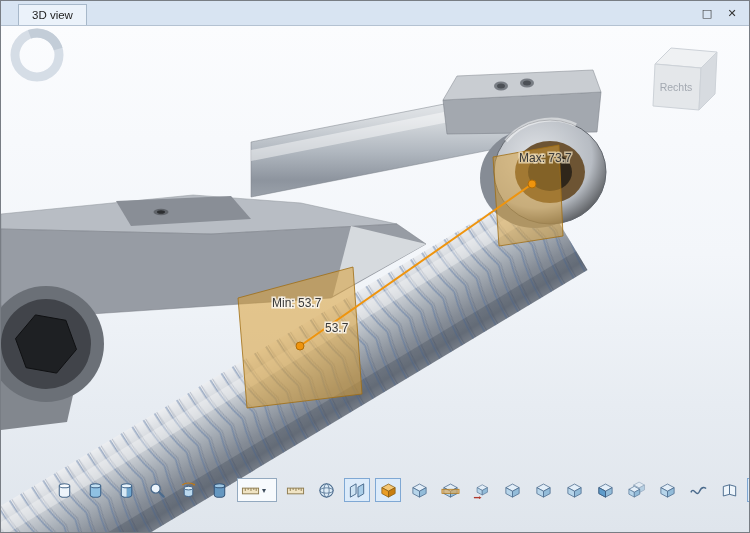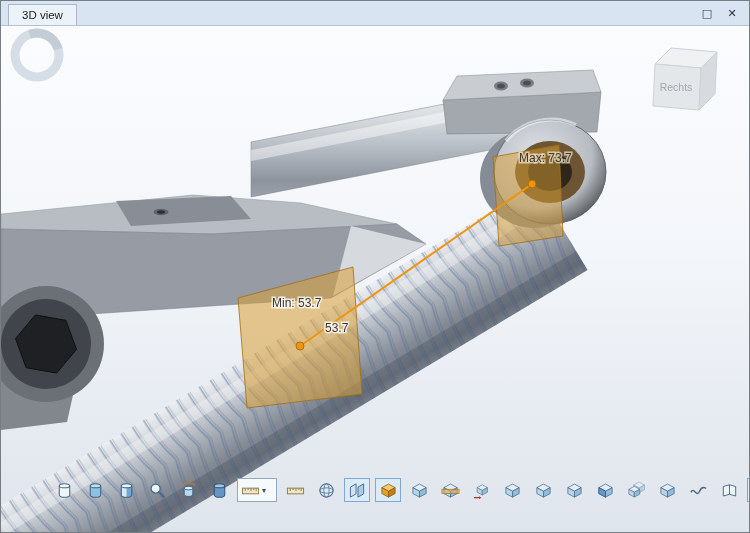--- a/index.html
+++ b/index.html
@@ -1,19 +1,19 @@
 <!DOCTYPE html>
 <html><head>
 <meta charset="utf-8">
 <style>
   *{box-sizing:border-box;margin:0;padding:0}
   html,body{background:#e9e9e9;font-family:"Liberation Sans",sans-serif}
   .window{position:relative;width:750px;height:533px;border:1px solid #787d84;background:#fff;overflow:hidden;display:flex;flex-direction:column}
   .titlebar{height:25px;background:#d8e4f2;border-bottom:1px solid #b4c2d2;display:flex;align-items:stretch;flex:0 0 auto}
-  .tab{margin-left:7px;margin-top:3px;padding:0 13px;background:#ebf2fa;border:1px solid #a7b8ca;border-bottom:none;display:flex;align-items:center;font-size:11.5px;color:#1d1d1d}
+  .tab{margin-left:17px;margin-top:3px;padding:0 13px;background:#ebf2fa;border:1px solid #a7b8ca;border-bottom:none;display:flex;align-items:center;font-size:11.5px;color:#1d1d1d}
   .win-buttons{margin-left:auto;display:flex;align-items:center;gap:3px;padding-right:6px}
   .win-btn{width:22px;height:18px;border:none;background:transparent;display:flex;align-items:center;justify-content:center;font-size:11px;color:#333;cursor:default;font-family:"DejaVu Sans",sans-serif}
   .viewport{position:relative;flex:1;background:linear-gradient(180deg,#fbfcfe 0%,#f3f6fa 45%,#e7ecf2 75%,#dfe5ec 100%)}
   .scene{position:absolute;inset:0;width:100%;height:100%}
   .toolbar{position:absolute;left:50px;bottom:30px;display:flex;align-items:center;gap:5px}
   .tbtn{position:relative;width:26px;height:24px;border:1px solid transparent;background:transparent;display:flex;align-items:center;justify-content:center;padding:0}
   .tbtn.sel{background:#dcebfa;border-color:#7fa8d4}
   .tbtn.combo{background:#f7fafd;border-color:#93a9bf;width:40px;justify-content:flex-start;padding-left:3px}
   .tbtn .dd{font-size:8px;color:#3c4a5a;margin-left:2px}
   text{font-family:"Liberation Sans",sans-serif}

